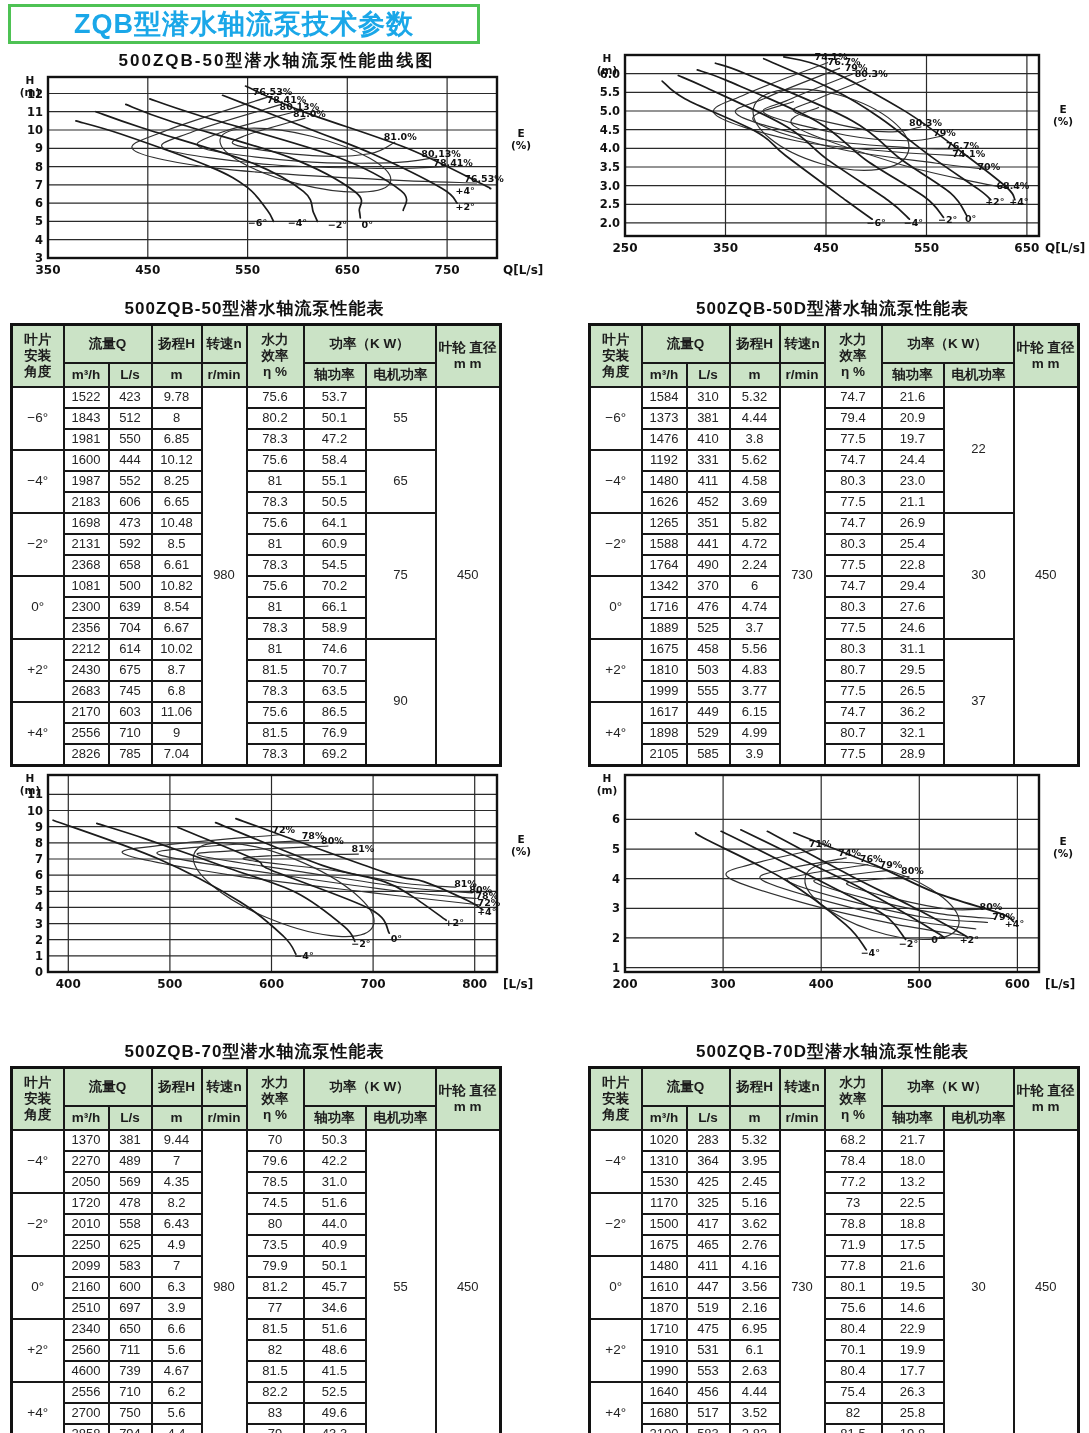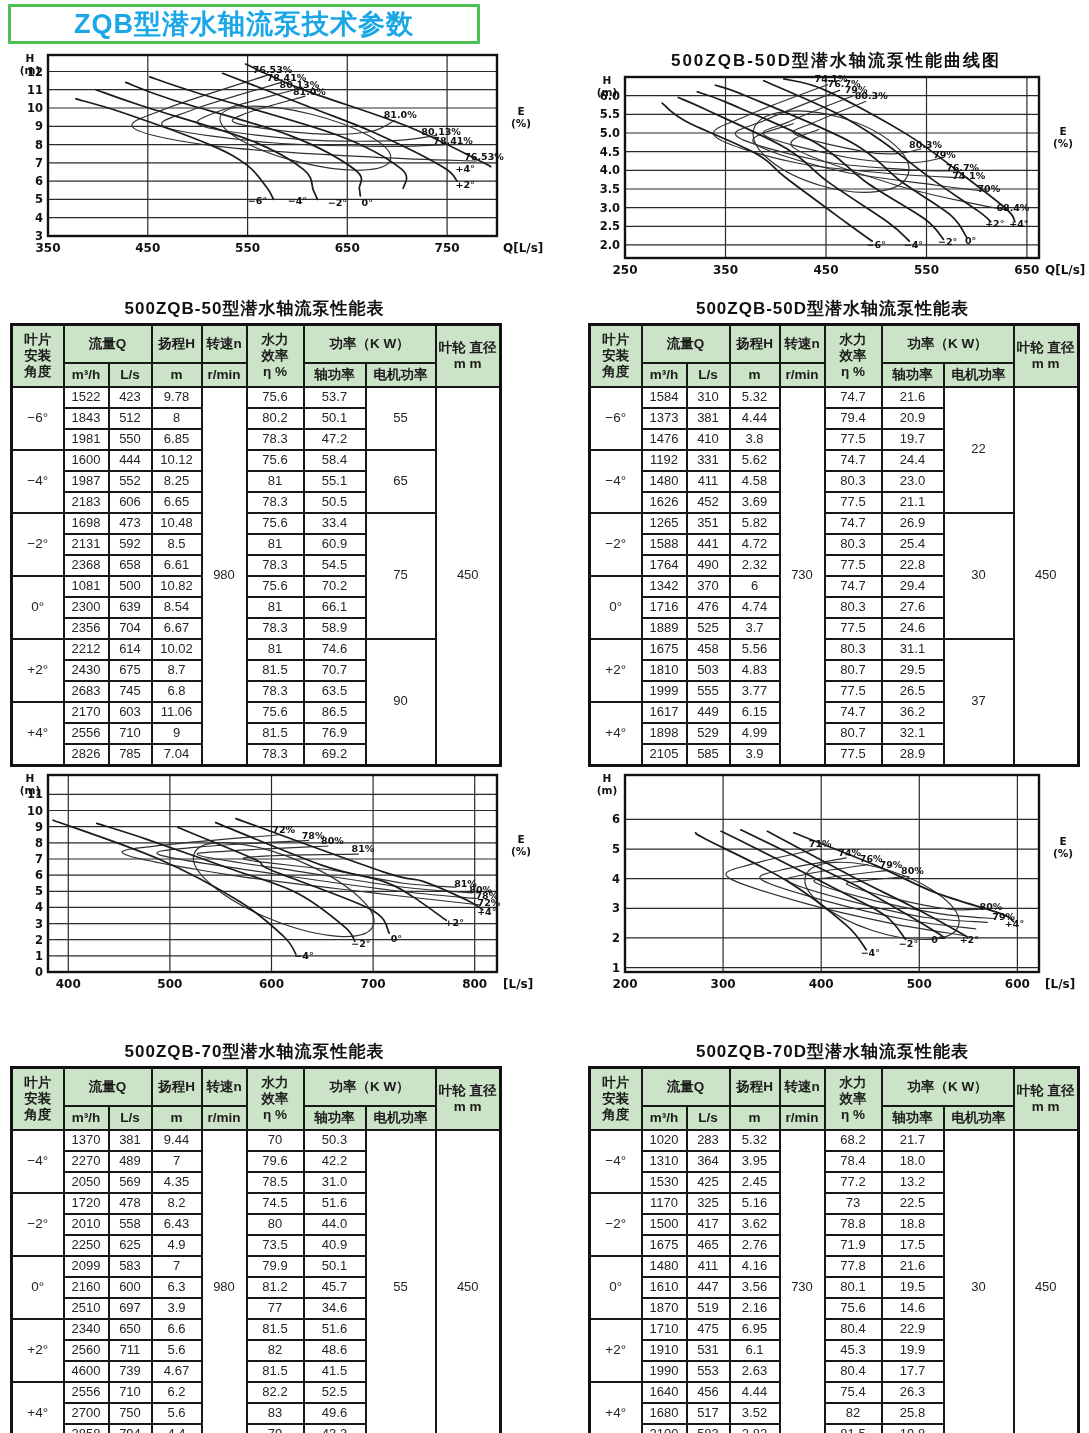--- a/index.html
+++ b/index.html
@@ -28,20 +28,21 @@
   .al{font:bold 10.5px "DejaVu Sans",sans-serif;fill:#111}
 </style>
 </head>
 <body>
 
 <div class="banner">
   <div class="banner-text">ZQB型潜水轴流泵技术参数</div>
 </div>
 
 <div class="chart" style="left:8px;top:50px;width:537px">
+  <div class="ct">500ZQB-50型潜水轴流泵性能曲线图</div>
   <div class="cs"><svg width="537" height="212">
         <line class="gl" x1="40" y1="186" x2="489" y2="186"></line>
         <text class="ytk" text-anchor="end" x="35" y="190">3</text>
         <line class="gl" x1="40" y1="167.7" x2="489" y2="167.7"></line>
         <text class="ytk" text-anchor="end" x="35" y="171.7">4</text>
         <line class="gl" x1="40" y1="149.4" x2="489" y2="149.4"></line>
         <text class="ytk" text-anchor="end" x="35" y="153.4">5</text>
         <line class="gl" x1="40" y1="131.2" x2="489" y2="131.2"></line>
         <text class="ytk" text-anchor="end" x="35" y="135.2">6</text>
         <line class="gl" x1="40" y1="112.9" x2="489" y2="112.9"></line>
@@ -93,21 +94,20 @@
         <text class="lb" text-anchor="middle" x="329.4" y="155.8">−2°</text>
         <text class="lb" text-anchor="middle" x="359.3" y="155.8">0°</text>
         <text class="al" text-anchor="middle" x="22" y="12">H</text>
         <text class="al" text-anchor="middle" x="22" y="24">(m)</text>
         <text class="al" text-anchor="middle" x="513" y="65.3">E</text>
         <text class="al" text-anchor="middle" x="513" y="77.3">(%)</text>
         <text class="xtk" text-anchor="start" x="495" y="202">Q[L/s]</text>
       </svg></div>
 </div>
 <div class="chart" style="left:585px;top:50px;width:502px">
-  <div class="ct">500ZQB-50D型潜水轴流泵性能曲线图</div>
   <div class="cs"><svg width="502" height="212">
         <line class="gl" x1="40" y1="172.9" x2="454" y2="172.9"></line>
         <text class="ytk" text-anchor="end" x="35" y="176.9">2.0</text>
         <line class="gl" x1="40" y1="154.3" x2="454" y2="154.3"></line>
         <text class="ytk" text-anchor="end" x="35" y="158.3">2.5</text>
         <line class="gl" x1="40" y1="135.6" x2="454" y2="135.6"></line>
         <text class="ytk" text-anchor="end" x="35" y="139.6">3.0</text>
         <line class="gl" x1="40" y1="117" x2="454" y2="117"></line>
         <text class="ytk" text-anchor="end" x="35" y="121">3.5</text>
         <line class="gl" x1="40" y1="98.3" x2="454" y2="98.3"></line>
@@ -247,21 +247,21 @@
           <td>6.65</td>
           <td>78.3</td>
           <td>50.5</td>
         </tr>
         <tr>
           <td class="ang" rowspan="3">−2°</td>
           <td>1698</td>
           <td>473</td>
           <td>10.48</td>
           <td>75.6</td>
-          <td>33.4</td>
+          <td>64.1</td>
           <td rowspan="6">75</td>
         </tr>
         <tr>
           <td>2131</td>
           <td>592</td>
           <td>8.5</td>
           <td>81</td>
           <td>60.9</td>
         </tr>
         <tr>
@@ -433,21 +433,21 @@
         <tr>
           <td>1588</td>
           <td>441</td>
           <td>4.72</td>
           <td>80.3</td>
           <td>25.4</td>
         </tr>
         <tr>
           <td>1764</td>
           <td>490</td>
-          <td>2.32</td>
+          <td>2.24</td>
           <td>77.5</td>
           <td>22.8</td>
         </tr>
         <tr>
           <td class="ang" rowspan="3">0°</td>
           <td>1342</td>
           <td>370</td>
           <td>6</td>
           <td>74.7</td>
           <td>29.4</td>
@@ -893,21 +893,21 @@
           <td>1710</td>
           <td>475</td>
           <td>6.95</td>
           <td>80.4</td>
           <td>22.9</td>
         </tr>
         <tr>
           <td>1910</td>
           <td>531</td>
           <td>6.1</td>
-          <td>45.3</td>
+          <td>70.1</td>
           <td>19.9</td>
         </tr>
         <tr>
           <td>1990</td>
           <td>553</td>
           <td>2.63</td>
           <td>80.4</td>
           <td>17.7</td>
         </tr>
         <tr>

